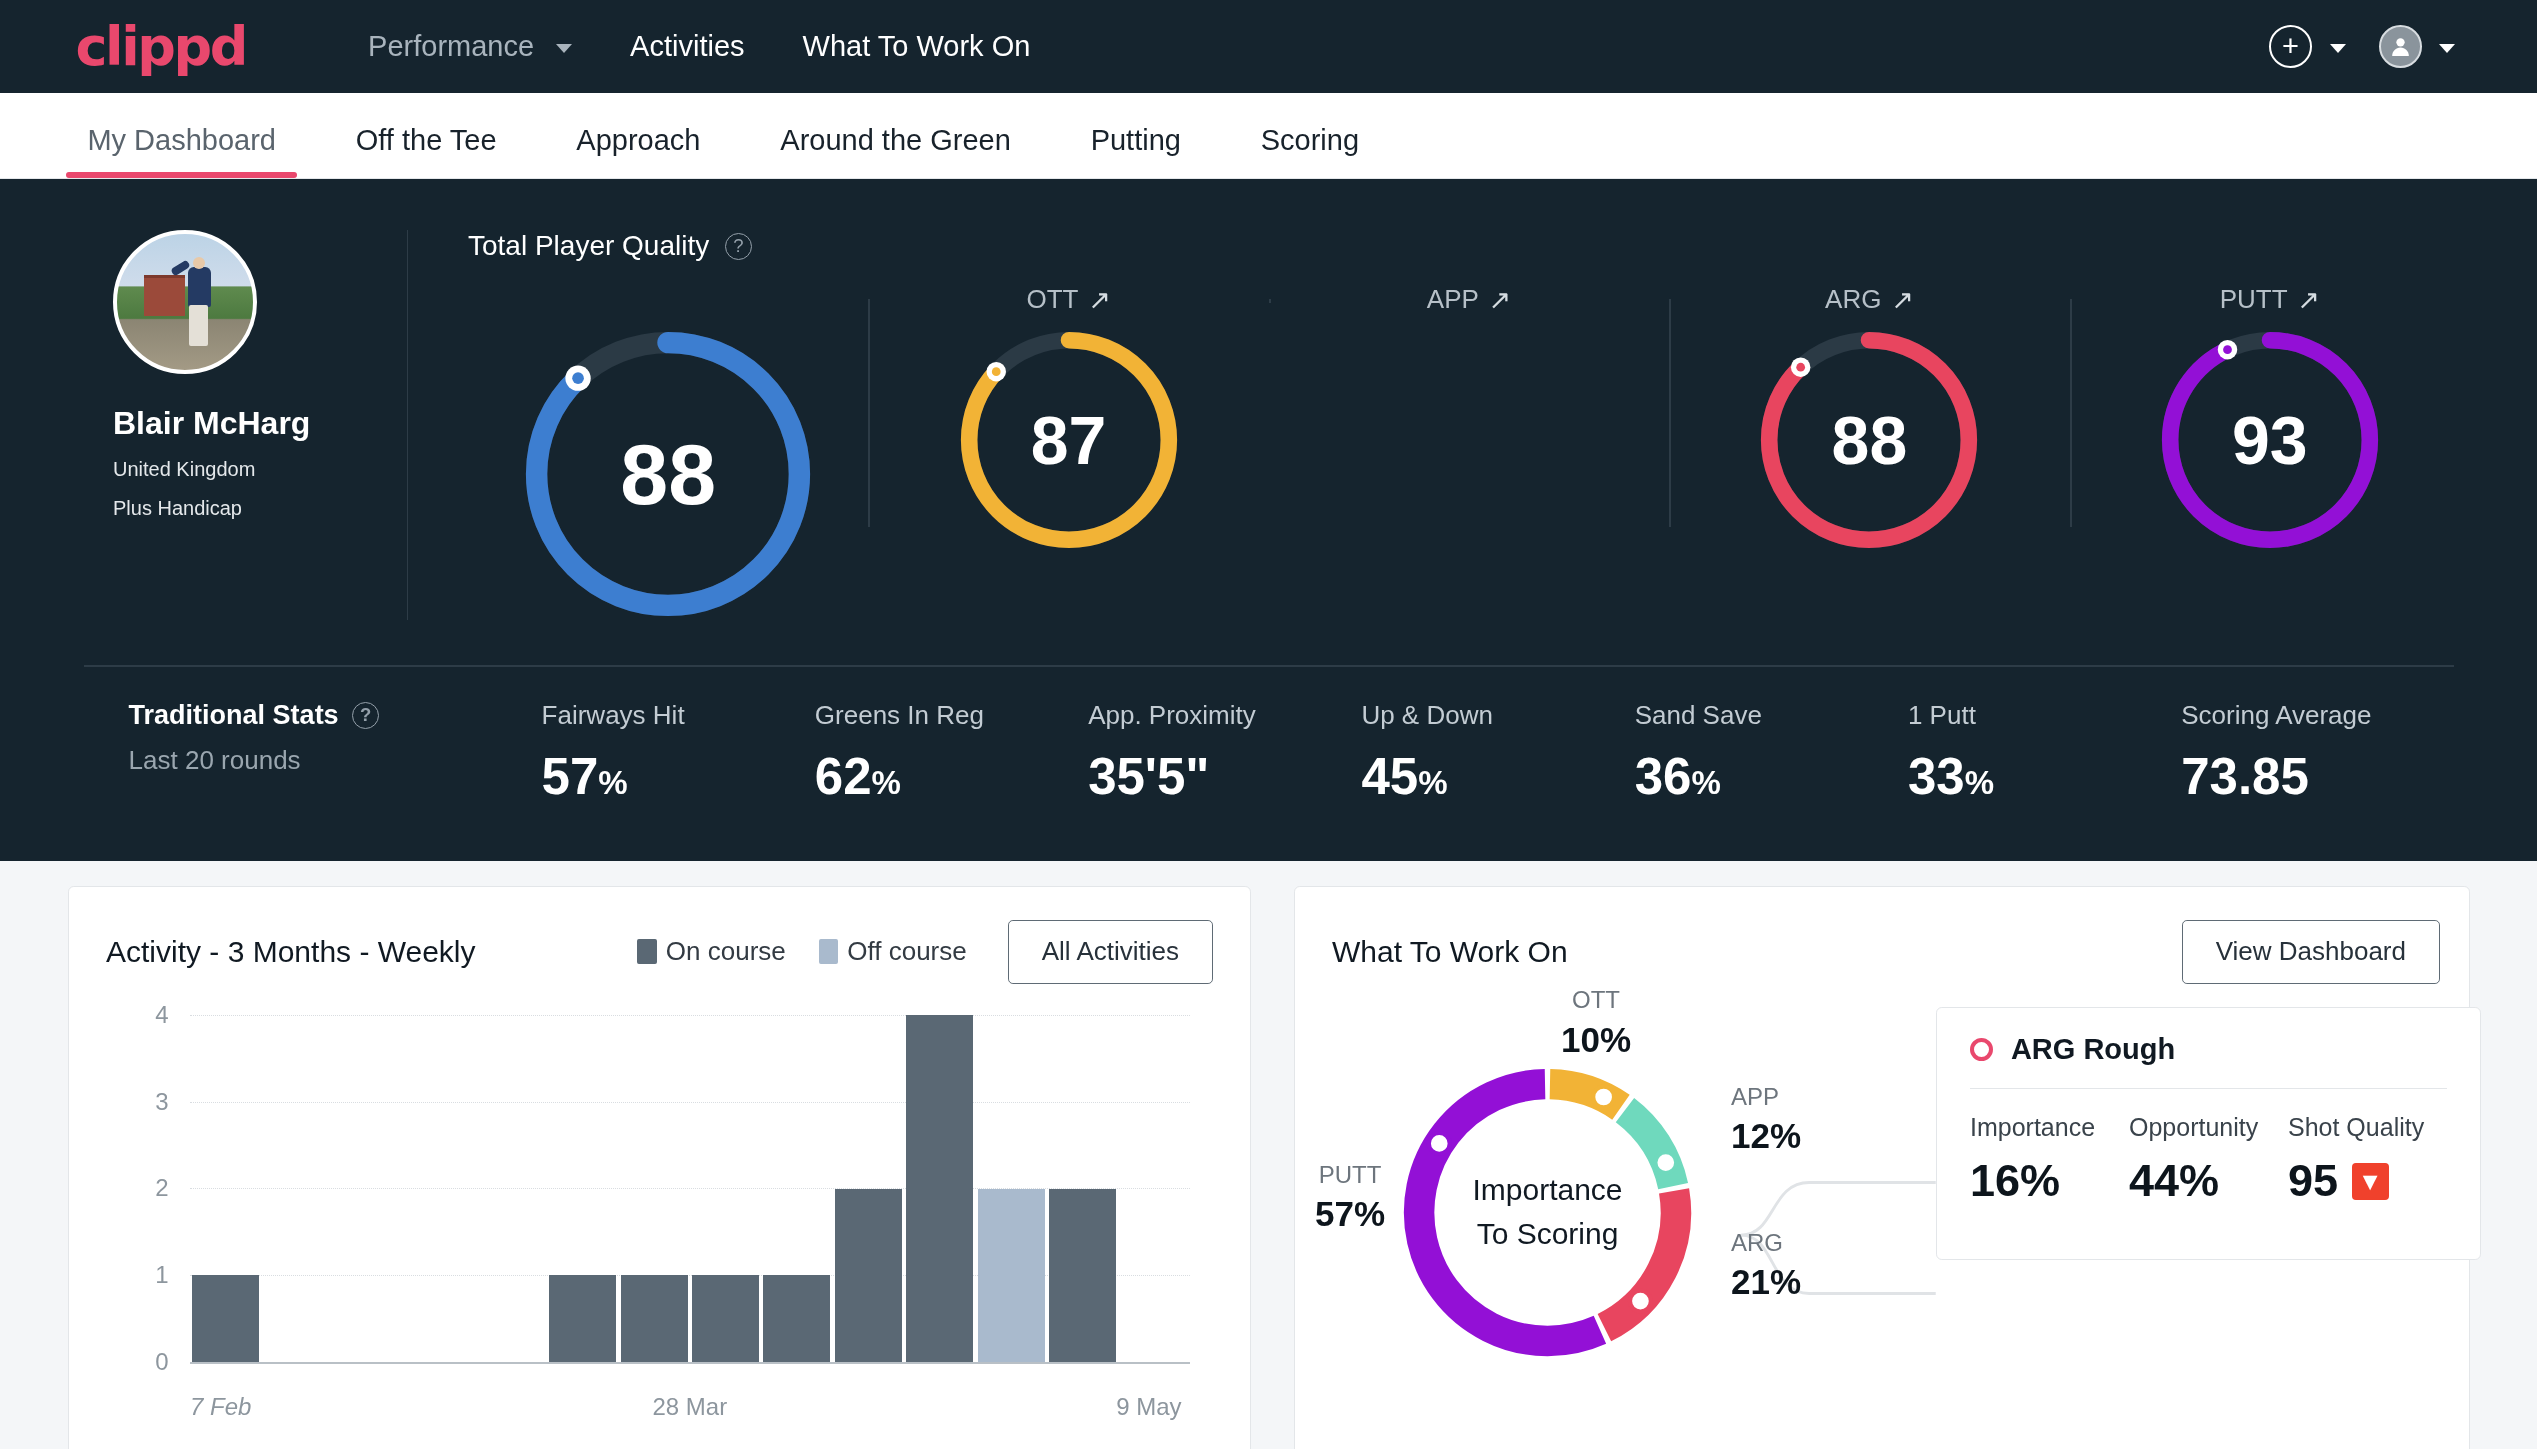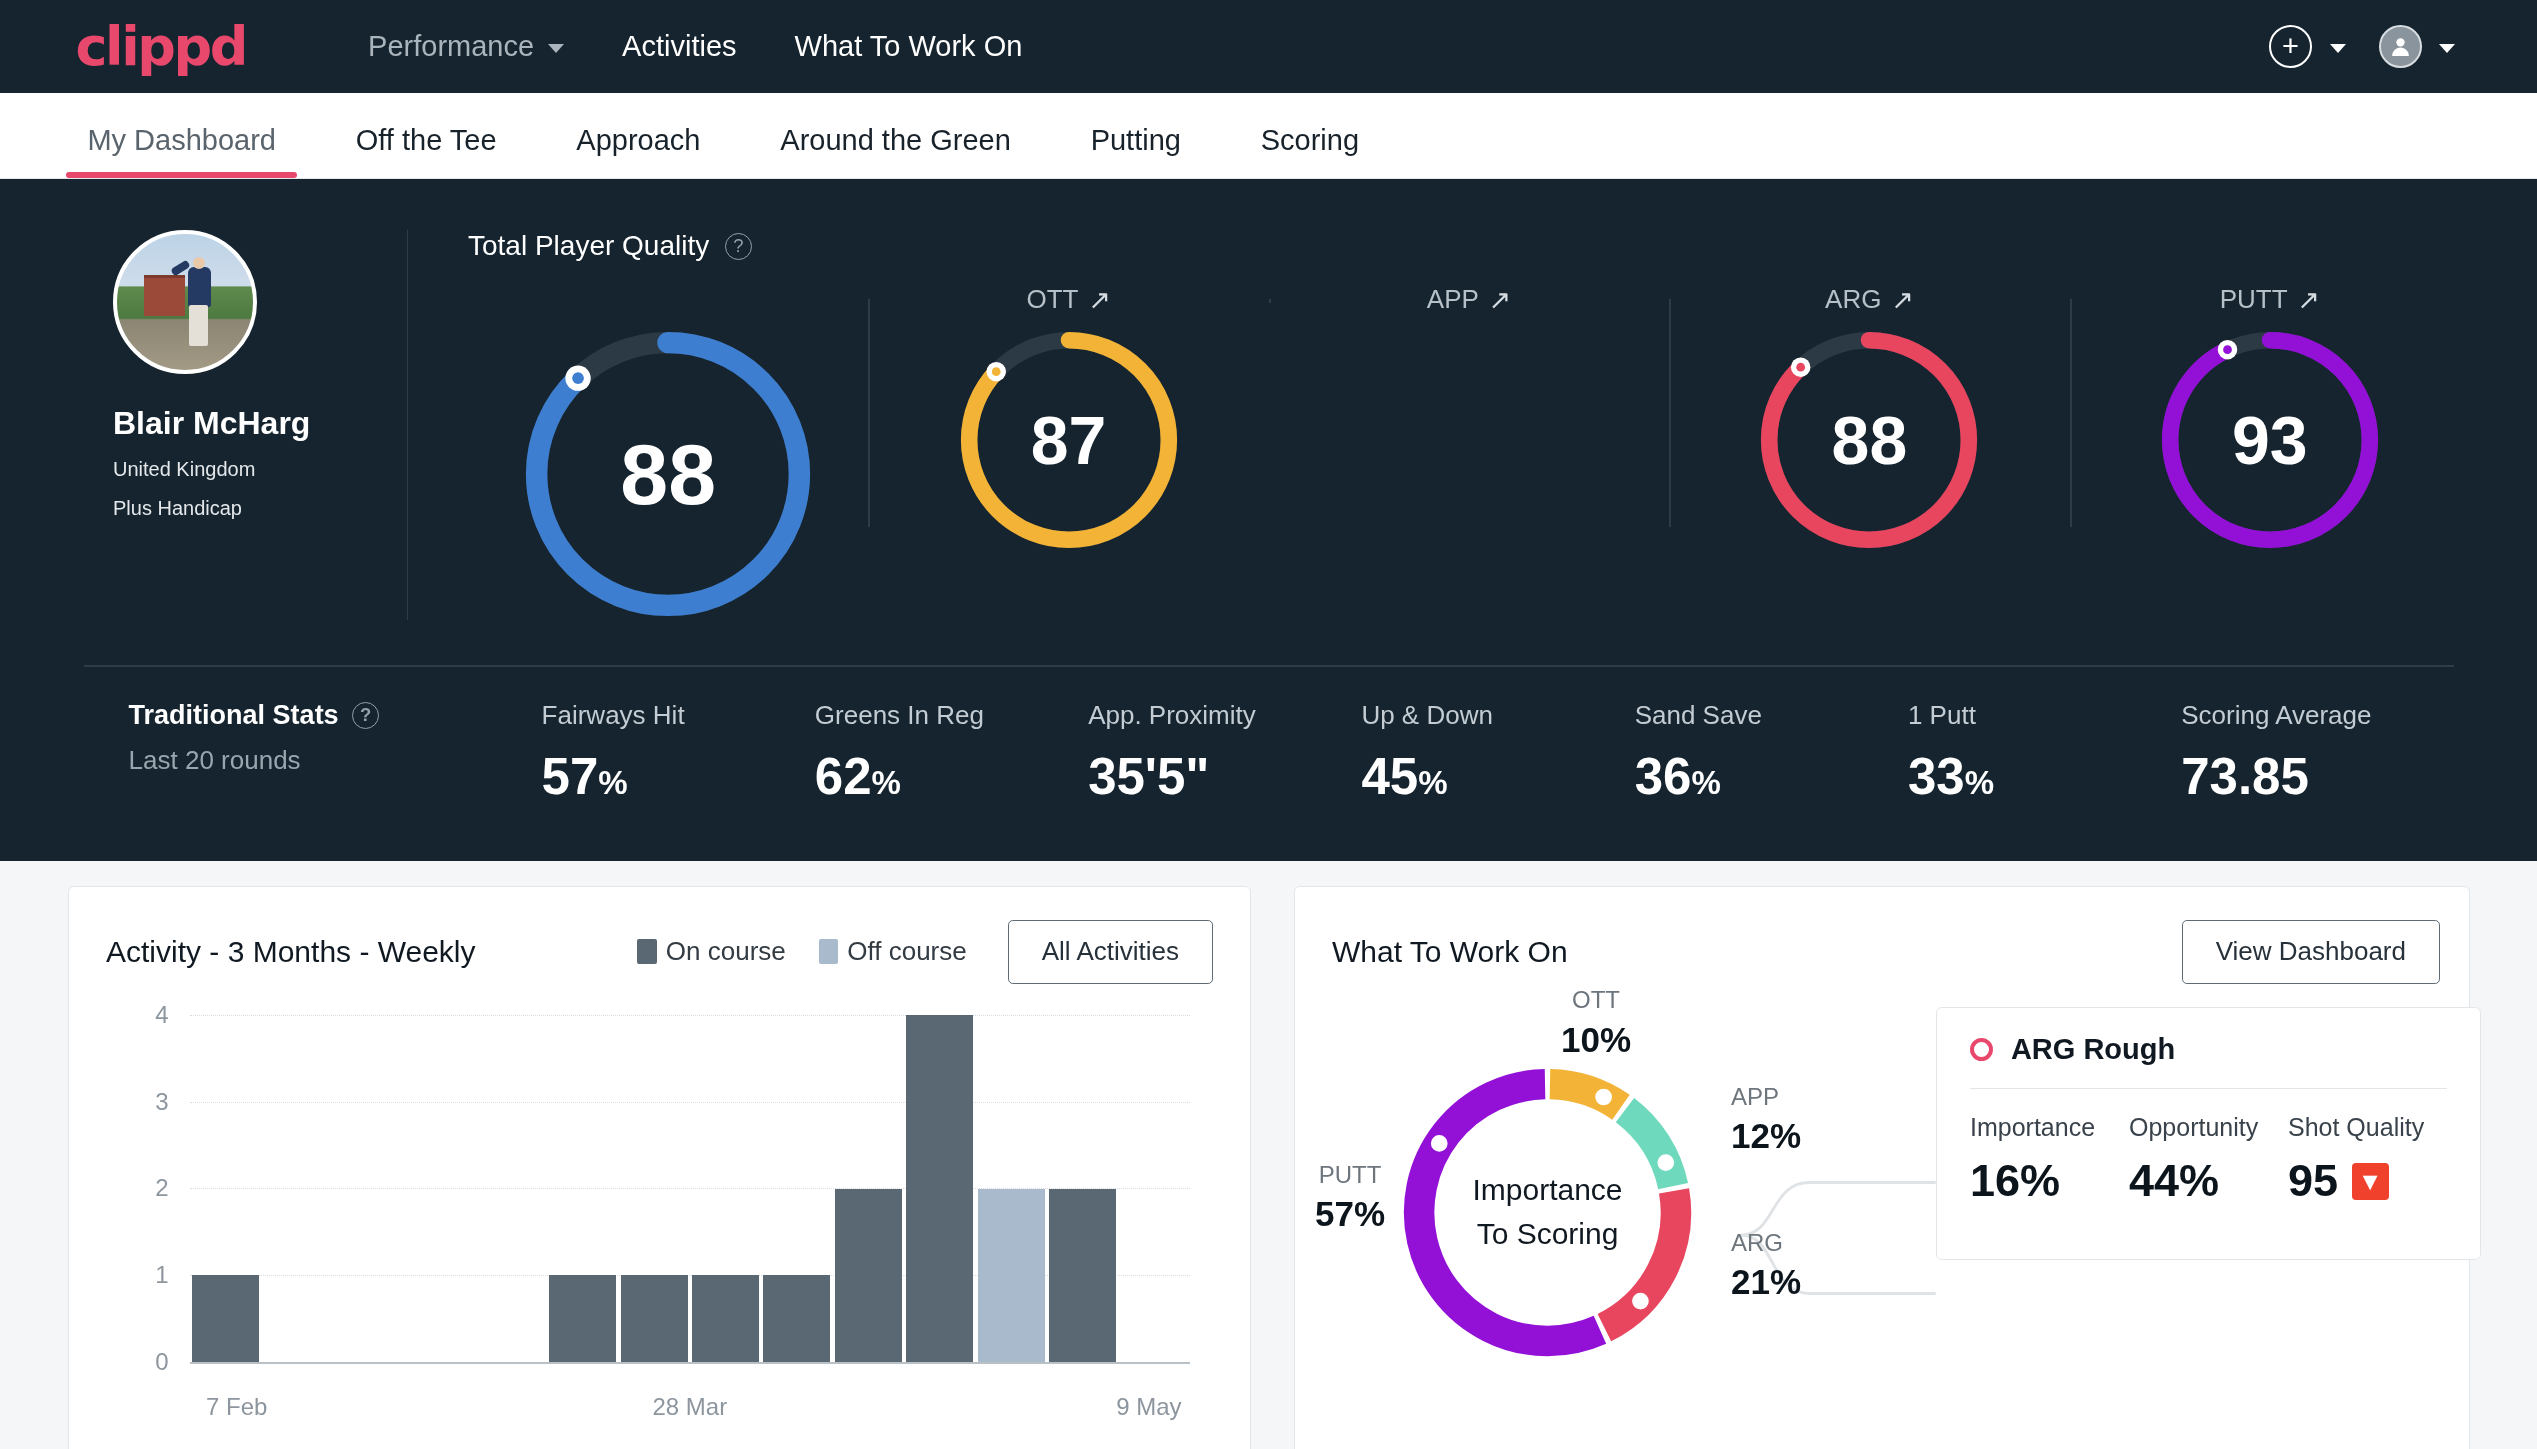--- a/index.html
+++ b/index.html
@@ -18,21 +18,21 @@
     position: relative;
   }
   .logo {
     color: #e9486d; font-size: 54px; font-weight: 700;
     letter-spacing: -2.4px; margin-left: 19.5px;
     font-family: "DejaVu Sans", sans-serif;
   }
   .topnav { display: flex; align-items: center; margin-left: 93px; gap: 0; }
   .topnav-item {
     color: #ffffff; font-size: 29px; padding: 0 29px;
-    display: flex; align-items: center; gap: 14px; cursor: pointer;
+    display: flex; align-items: center; gap: 22px; cursor: pointer;
     white-space: nowrap;
   }
   .topnav-item.muted { color: #a9b4bd; }
   .caret {
     width: 0; height: 0;
     border-left: 8.8px solid transparent; border-right: 8.8px solid transparent;
     border-top: 9.7px solid currentColor; display: inline-block;
     position: relative; top: 1.9px;
   }
   .topbar-right {
@@ -409,21 +409,21 @@
           <div class="ytick" style="top: 0px;">4</div>
           <div class="bar" style="left: 0.22%; width: 6.70286%; height: 87px;"></div>
           <div class="bar" style="left: 35.9343%; width: 6.70286%; height: 87px;"></div>
           <div class="bar" style="left: 43.0771%; width: 6.70286%; height: 87px;"></div>
           <div class="bar" style="left: 50.22%; width: 6.70286%; height: 87px;"></div>
           <div class="bar" style="left: 57.3629%; width: 6.70286%; height: 87px;"></div>
           <div class="bar" style="left: 64.5057%; width: 6.70286%; height: 173px;"></div>
           <div class="bar" style="left: 71.6486%; width: 6.70286%; height: 347px;"></div>
           <div class="bar" style="left: 85.9343%; width: 6.70286%; height: 173px;"></div>
           <div class="bar off" style="left: 78.7914%; width: 6.70286%; height: 173px;"></div>
-          <div class="xtick" style="left: 16px;">7 Feb</div>
+          <div class="xtick" style="left: 0px; font-style: italic;">7 Feb</div>
           <div class="xtick" style="left: 50%; transform: translateX(-50%);">28 Mar</div>
           <div class="xtick" style="right: 8px;">9 May</div>
         </div>
     </div>
   </div>
 
   <div class="card card-work">
     <div class="card-head">
       <div class="card-title">What To Work On</div>
       <button class="btn btn-view">View Dashboard</button>

